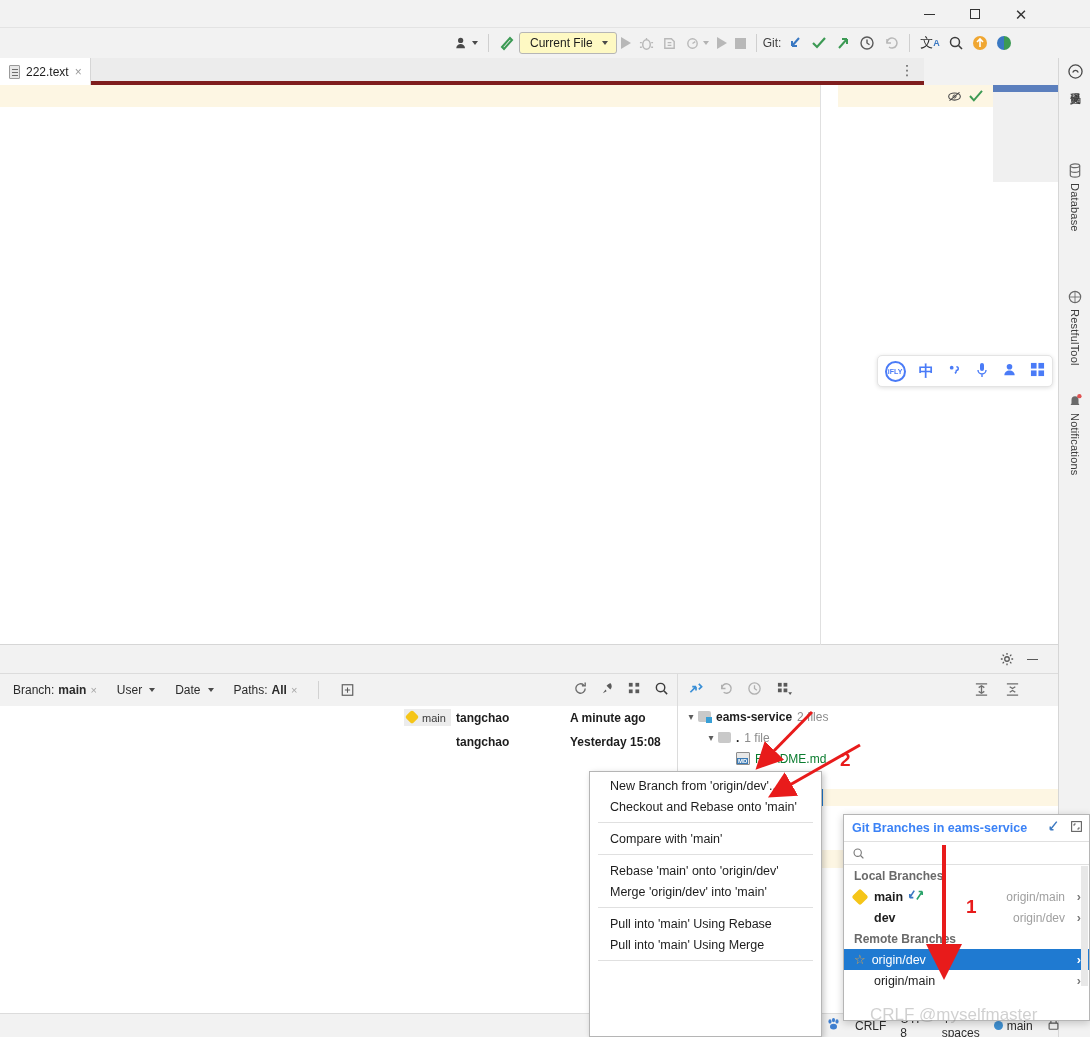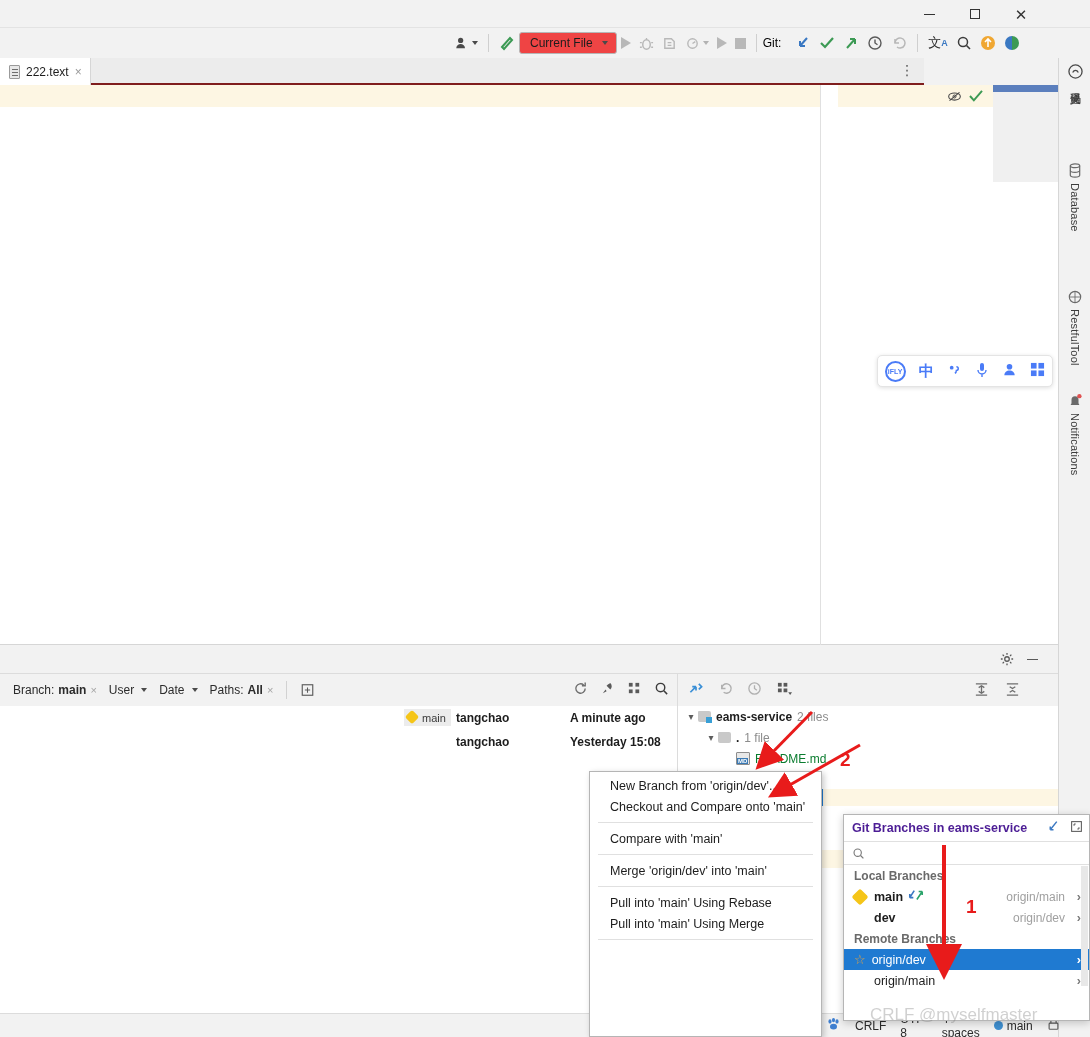--- a/index.html
+++ b/index.html
@@ -30,30 +30,30 @@
     position:absolute; left:0; top:28px; width:1090px; height:30px;
     background:#f2f2f2; display:flex; align-items:center;
   }
   .tbitem { display:flex; align-items:center; height:24px; padding:0 3px; margin:0 1px; }
   .sep { width:1px; height:18px; background:#cfcfcf; margin:0 6px; }
   .caret { width:0;height:0;border-left:3.5px solid transparent;border-right:3.5px solid transparent;border-top:4px solid #4a4a4a; margin-left:3px;}
   .caret.dim { border-top-color:#b2b2b2; }
   .runcfg {
     display:flex; align-items:center; gap:6px;
     height:22px; padding:0 8px 0 10px; border:1px solid #b6b6b6;
-    border-radius:3px; background:#ef4444; font-size:12px; color:#1d1d1d;
+    border-radius:3px; background:#fef9c3; font-size:12px; color:#1d1d1d;
   }
   .tri { width:0;height:0;border-top:6px solid transparent;border-bottom:6px solid transparent;border-left:10px solid #b8b8b8; }
   .stopsq { width:11px;height:11px;background:#b8b8b8; }
-  .gitlabel { font-size:12px; color:#000000; margin-right:10px;}
+  .gitlabel { font-size:12px; color:#404040; margin-right:2px;}
 
   
   #tabstrip {
     position:absolute; left:0; top:58px; width:924px; height:27px;
-    background:#ececec; border-bottom:2px solid #7f1d1d;
+    background:#ececec; border-bottom:4px solid #7f1d1d;
   }
   #tab-222 {
     position:absolute; left:0; top:0; height:27px;
     display:flex; align-items:center; gap:6px; padding:0 8px 0 9px;
     background:#ffffff; border-right:1px solid #d6d6d6;
   }
   .tabicon {
     width:11px; height:14px; background:#e8e8e8; border:1px solid #9a9a9a;
     position:relative; border-radius:1px;
   }
@@ -103,21 +103,21 @@
   .stripe-label { writing-mode:vertical-rl; white-space:nowrap; letter-spacing:.2px; }
 
   
   #gitwin { position:absolute; left:0; top:646px; width:1058px; height:391px; background:#f2f2f2; }
   #gitwin-head { position:absolute; left:0; top:0; width:1058px; height:28px; border-bottom:1px solid #dcdcdc;}
   #gitwin-head .gear { position:absolute; right:44px; top:6px; color:#5a5a5a; font-size:14px;}
   #gitwin-head .mini { position:absolute; right:20px; top:13px; width:11px;height:1px;background:#5a5a5a;}
 
   #logfilters {
     position:absolute; left:0; top:28px; width:678px; height:32px;
-    display:flex; align-items:center; gap:2px; padding-left:8px;
+    display:flex; align-items:center; gap:10px; padding-left:8px;
     border-right:1px solid #dcdcdc;
   }
   .filt { display:flex; align-items:center; gap:4px; padding:2px 5px; color:#2b2b2b; }
   .filt b { font-weight:bold; }
   .filt .x { color:#a5a5a5; font-size:11px; }
   .fsep { width:1px;height:18px;background:#d2d2d2;margin:0 6px; }
   .logicons { position:absolute; right:8px; top:7px; display:flex; gap:12px; align-items:center; color:#6e6e6e; }
 
   #detailbar {
     position:absolute; left:678px; top:28px; width:380px; height:32px;
@@ -165,21 +165,21 @@
   .mi { height:21px; display:flex; align-items:center; padding-left:20px; font-size:12.5px; color:#1d1d1d; }
   .mi.sel { background:#2675bf; color:#ffffff; }
   .mdiv { height:1px; background:#e0e0e0; margin:5px 8px; }
 
   
   #branchpop {
     position:absolute; left:843px; top:814px; width:247px; height:207px;
     background:#ffffff; border:1px solid #b5b5b5; box-shadow:0 2px 8px rgba(0,0,0,.2);
     z-index:50;
   }
-  #bp-head { height:26px; display:flex; align-items:center; padding:0 6px 0 8px; font-size:12.5px; font-weight:bold; color:#4c1d95;}
+  #bp-head { height:26px; display:flex; align-items:center; padding:0 6px 0 8px; font-size:12.5px; font-weight:bold; color:#3b82f6;}
   #bp-head .acts { margin-left:auto; display:flex; gap:10px; align-items:center; }
   #bp-search { height:24px; border-top:1px solid #e0e0e0; border-bottom:1px solid #e0e0e0; display:flex; align-items:center; padding-left:8px; }
   .bp-section { height:21px; display:flex; align-items:center; padding-left:10px; font-weight:bold; color:#6a6a6a; font-size:12px;}
   .bp-row { height:21px; display:flex; align-items:center; padding-left:10px; font-size:12.5px; position:relative;}
   .bp-row.sel { background:#1f7ad1; color:#ffffff; }
   .bp-row .track { position:absolute; right:24px; color:#a0a0a0; font-size:12px;}
   .bp-row .arr { position:absolute; right:8px; color:#7a7a7a; font-weight:bold;}
   .bp-row.sel .arr { color:#ffffff; }
   .tagicon { width:12px;height:12px;background:#f5c518;transform:rotate(45deg);border-radius:2px;margin-right:8px;}
   .staricon { color:#e8a33d; margin-right:6px; font-size:13px;}
@@ -557,24 +557,25 @@
       <span class="green">README.md</span>
     </div>
     <div id="tree-bottom-sel"></div>
     <div id="tree-bottom-cream"></div>
     <div id="log-cream1"></div>
   </div>
 </div>
 
 <div id="ctxmenu">
   <div class="mi">New Branch from 'origin/dev'...</div>
-  <div class="mi">Checkout and Compare onto 'main'</div>
+  <div class="mi">Checkout and Rebase onto 'main'</div>
   <div class="mdiv"></div>
   <div class="mi">Compare with 'main'</div>
   <div class="mdiv"></div>
+  <div class="mi">Rebase 'main' onto 'origin/dev'</div>
   <div class="mi">Merge 'origin/dev' into 'main'</div>
   <div class="mdiv"></div>
   <div class="mi">Pull into 'main' Using Rebase</div>
   <div class="mi">Pull into 'main' Using Merge</div>
   <div class="mdiv"></div>
 </div>
 
 <div id="branchpop">
   <div id="bp-head">
     <span>Git Branches in eams-service</span>

